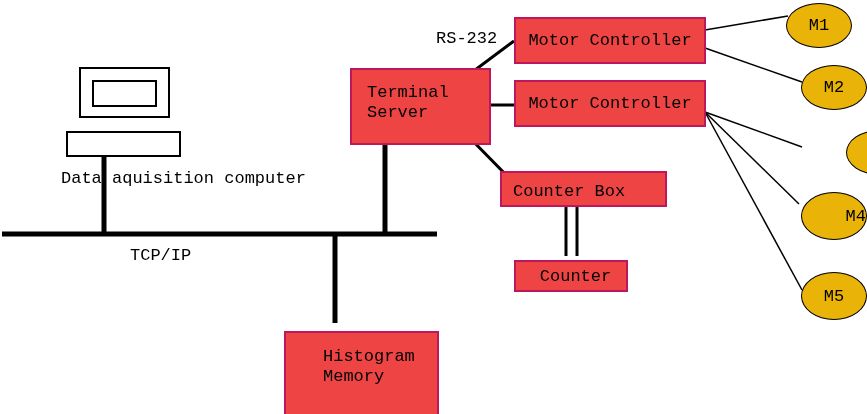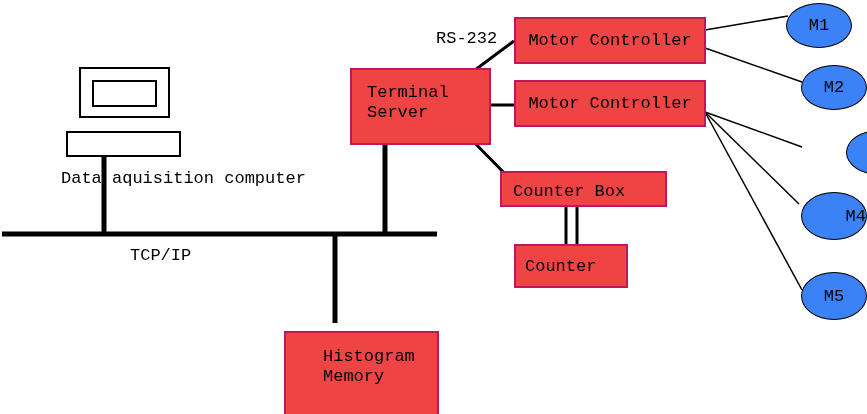--- a/index.html
+++ b/index.html
@@ -29,21 +29,21 @@
   }
   .node.center { justify-content: center; }
   .node.multiline {
     display: block;
     line-height: 20px;
   }
   .motor {
     position: absolute;
     border: 1.5px solid #000000;
     border-radius: 50%;
-    background: #3b82f6;
+    background: #eab308;
     box-sizing: border-box;
     display: flex;
     align-items: center;
     justify-content: center;
   }
   .label {
     position: absolute;
     white-space: nowrap;
   }
   .icon-rect {
@@ -112,21 +112,21 @@
   <div class="node center" style="left:514px;top:17px;width:192px;height:47px;">
     <span>Motor Controller</span>
   </div>
   <div class="node center" style="left:514px;top:80px;width:192px;height:47px;">
     <span>Motor Controller</span>
   </div>
 
   <div class="node" style="left:500px;top:171px;width:167px;height:36px;padding-left:11px;padding-top:5px;">
     <span>Counter Box</span>
   </div>
-  <div class="node" style="left:514px;top:244px;width:114px;height:44px;padding-left:9px;">
+  <div class="node" style="left:514px;top:260px;width:114px;height:32px;padding-left:9px;justify-content:center;">
     <span>Counter</span>
   </div>
 
   <div class="node multiline" style="left:284px;top:323px;width:155px;height:90px;padding:14px 16px 0 37px;margin-top:8px;">
     <div>Histogram</div>
     <div>Memory</div>
   </div>
 
   <div class="motor" style="left:786px;top:3px;width:66px;height:45px;">
     <span>M1</span>

